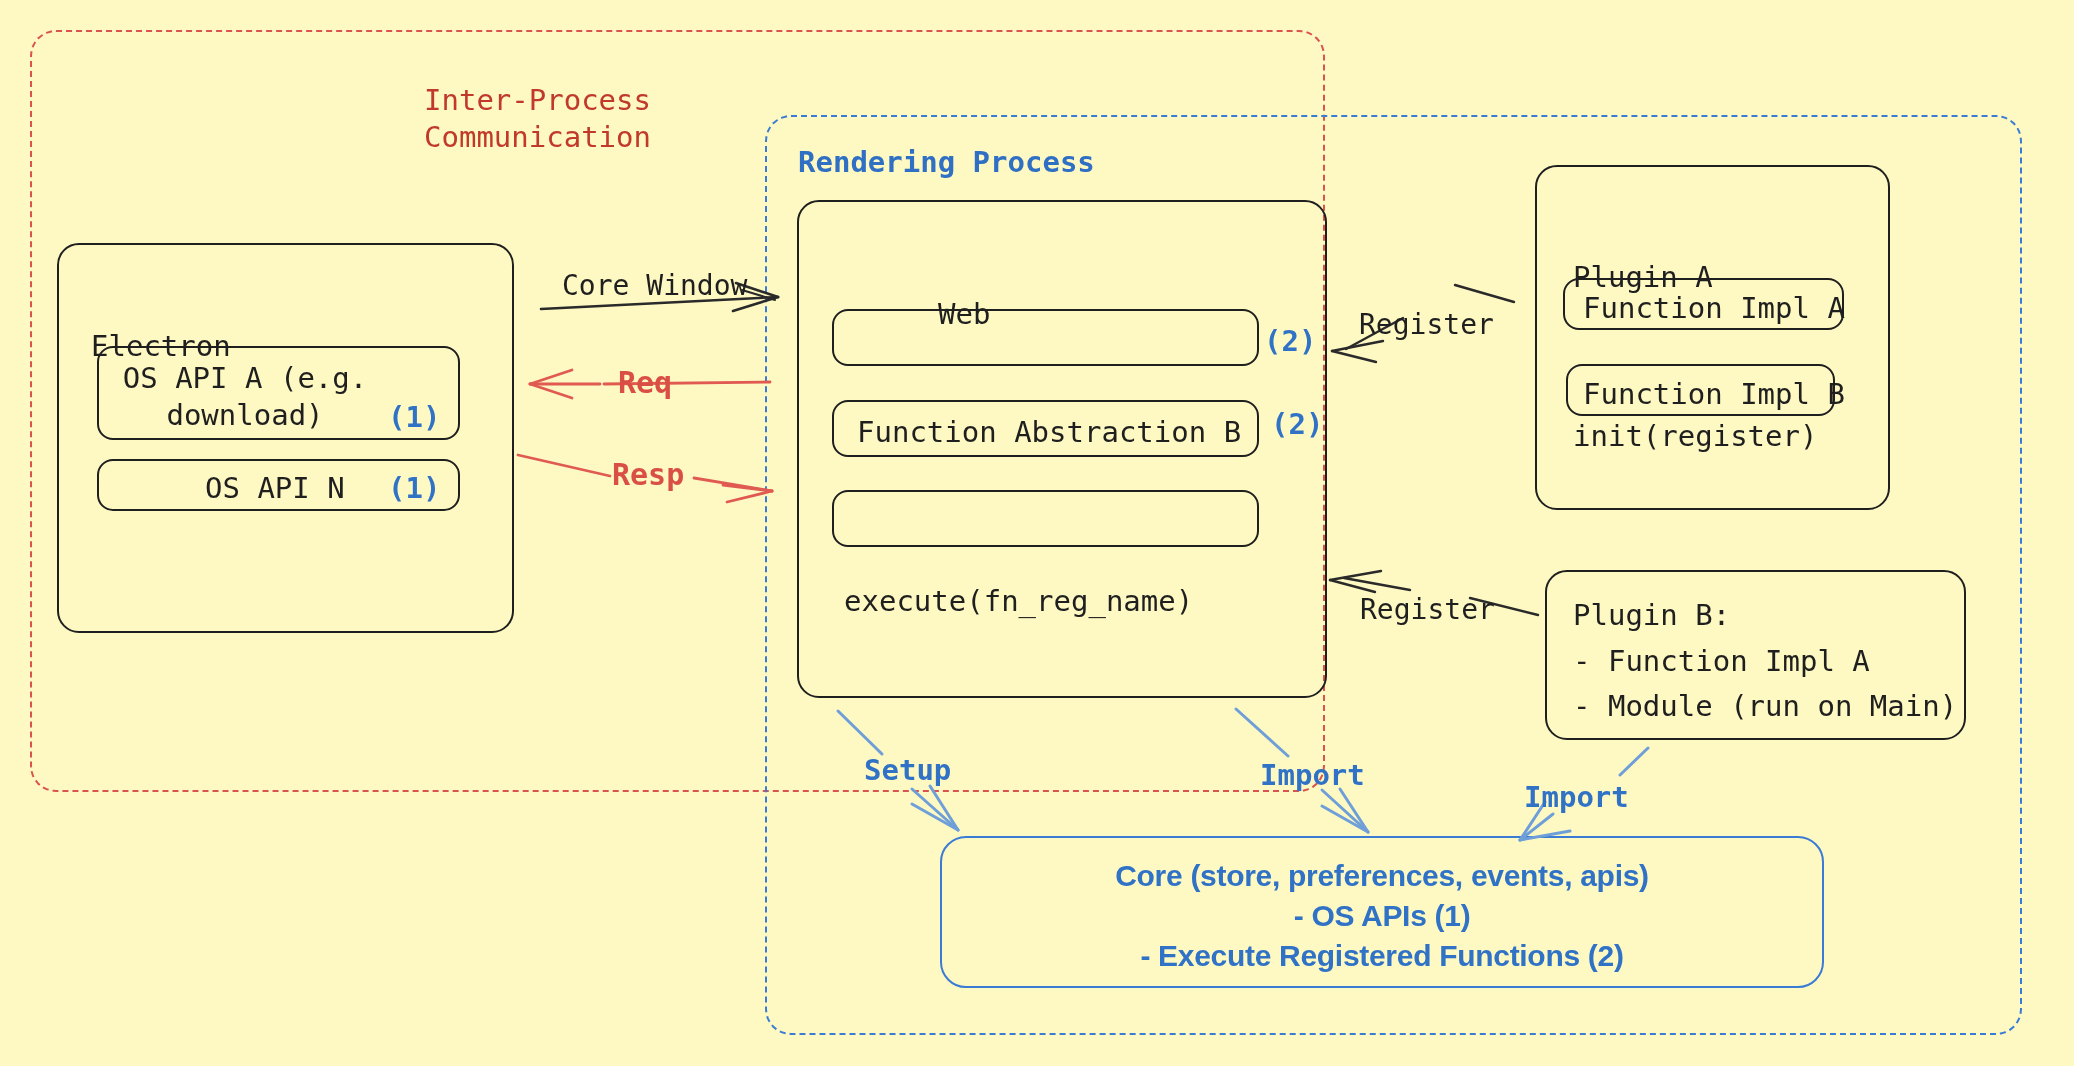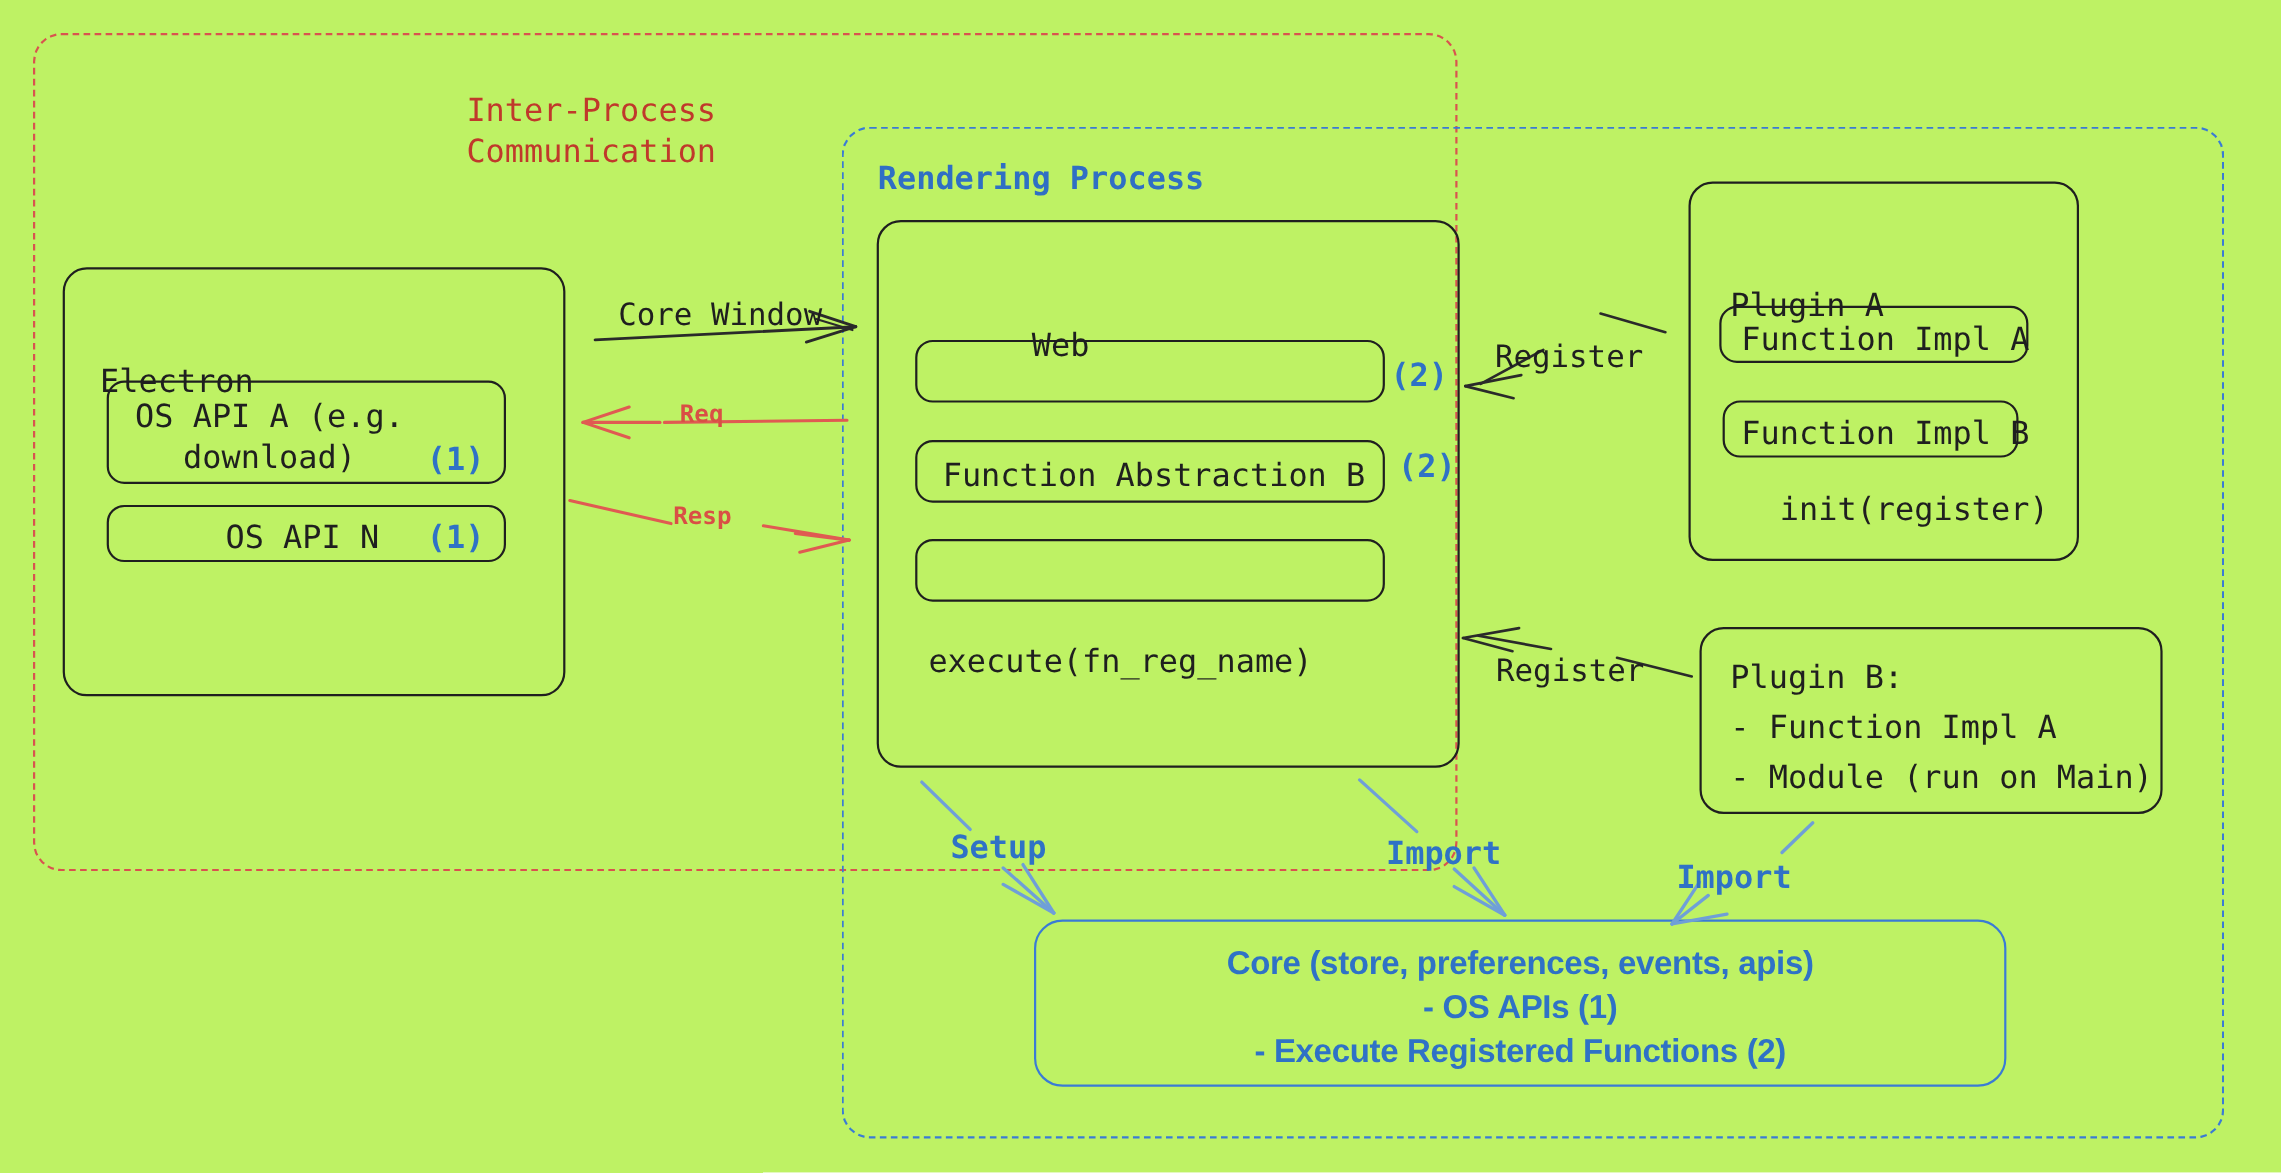--- a/index.html
+++ b/index.html
@@ -8,21 +8,21 @@
     padding: 0;
     background: #ffffff;
   }
   body {
     font-family: "DejaVu Sans Mono", "Liberation Mono", monospace;
   }
   #canvas {
     position: relative;
     width: 2074px;
     height: 1066px;
-    background: #bef264;
+    background: #fef9c3;
     overflow: hidden;
   }
   svg.layer {
     position: absolute;
     left: 0;
     top: 0;
     width: 2074px;
     height: 1066px;
     pointer-events: none;
   }
@@ -41,21 +41,21 @@
     position: absolute;
     color: #1f1f1f;
     font-family: "DejaVu Sans Mono", "Liberation Mono", monospace;
     white-space: pre;
     line-height: 1.28;
   }
   .t-title     { font-size: 29px; margin-top: 44px; }
   .t-node      { font-size: 29px; }
   .t-arrow     { font-size: 28px; }
   .t-red       { font-size: 29px; color: #c0392b; }
-  .t-redbold   { font-size: 22px; color: #d94f45; font-weight: bold; }
+  .t-redbold   { font-size: 30px; color: #d94f45; font-weight: bold; }
   .t-blue      { font-size: 29px; color: #2f6fc4; font-weight: bold; }
   .t-bluemark  { font-size: 29px; color: #2f72c6; font-weight: bold; }
   .t-core {
     font-size: 30px;
     color: #2f72c6;
     font-weight: bold;
     font-family: Liberation Sans, sans-serif;
     text-align: center;
     line-height: 1.34;
     letter-spacing: -0.3px;
@@ -120,21 +120,21 @@
 
   <div class="node" style="left:1535px; top:165px; width:355px; height:345px;"></div>
   <div class="lbl t-title" style="left:1573px; top:215px;">Plugin A</div>
 
   <div class="node sub" style="left:1563px; top:278px; width:281px; height:52px;"></div>
   <div class="lbl t-node" style="left:1583px; top:290px;">Function Impl A</div>
 
   <div class="node sub" style="left:1566px; top:364px; width:269px; height:52px;"></div>
   <div class="lbl t-node" style="left:1583px; top:376px;">Function Impl B</div>
 
-  <div class="lbl t-node" style="left:1573px; top:445px;margin-left:45px;">init(register)</div>
+  <div class="lbl t-node" style="left:1573px; top:418px;">init(register)</div>
 
   <div class="node" style="left:1545px; top:570px; width:421px; height:170px;"></div>
   <div class="lbl t-node" style="left:1573px; top:597px;">Plugin B:</div>
   <div class="lbl t-node" style="left:1573px; top:643px;">- Function Impl A</div>
   <div class="lbl t-node" style="left:1573px; top:688px;">- Module (run on Main)</div>
 
   <div class="corebox" style="left:940px; top:836px; width:884px; height:152px;"></div>
   <div class="lbl t-core" style="left:940px; top:856px; width:884px;"><span>Core (store, preferences, events, apis)</span><br><span>- OS APIs (1)</span><br><span>- Execute Registered Functions (2)</span></div>
 
   <svg class="layer" viewBox="0 0 2074 1066">

